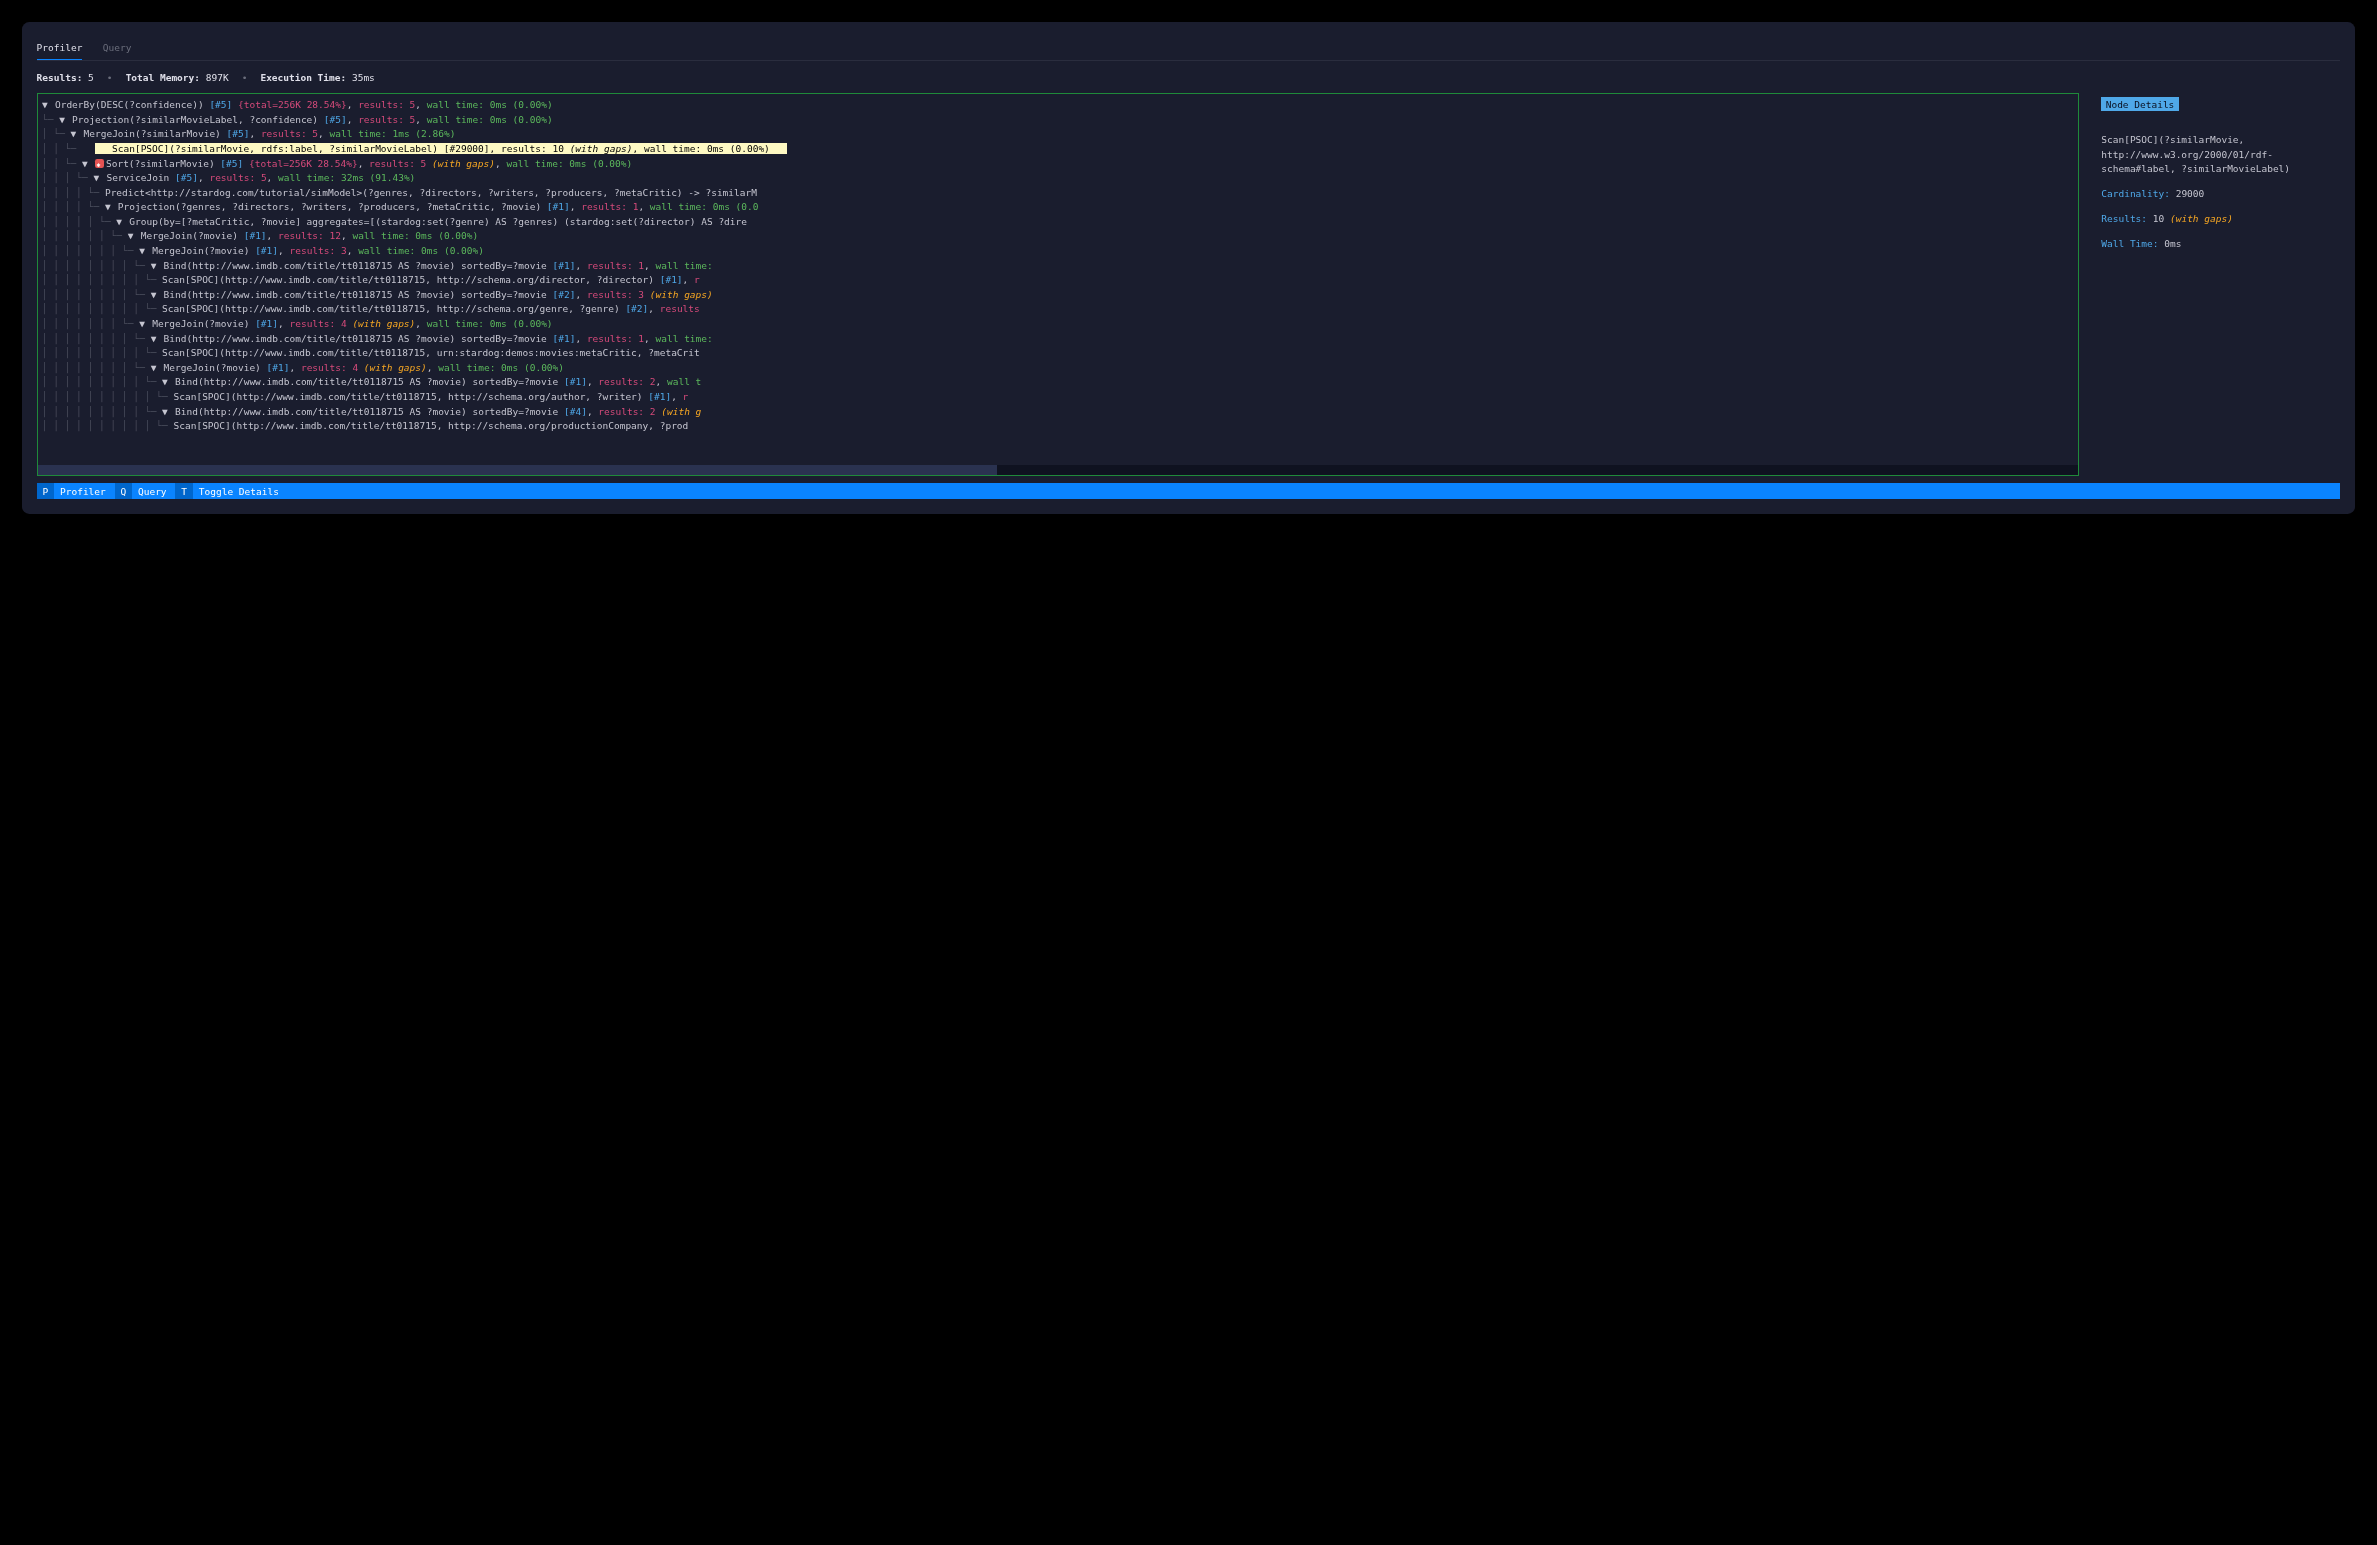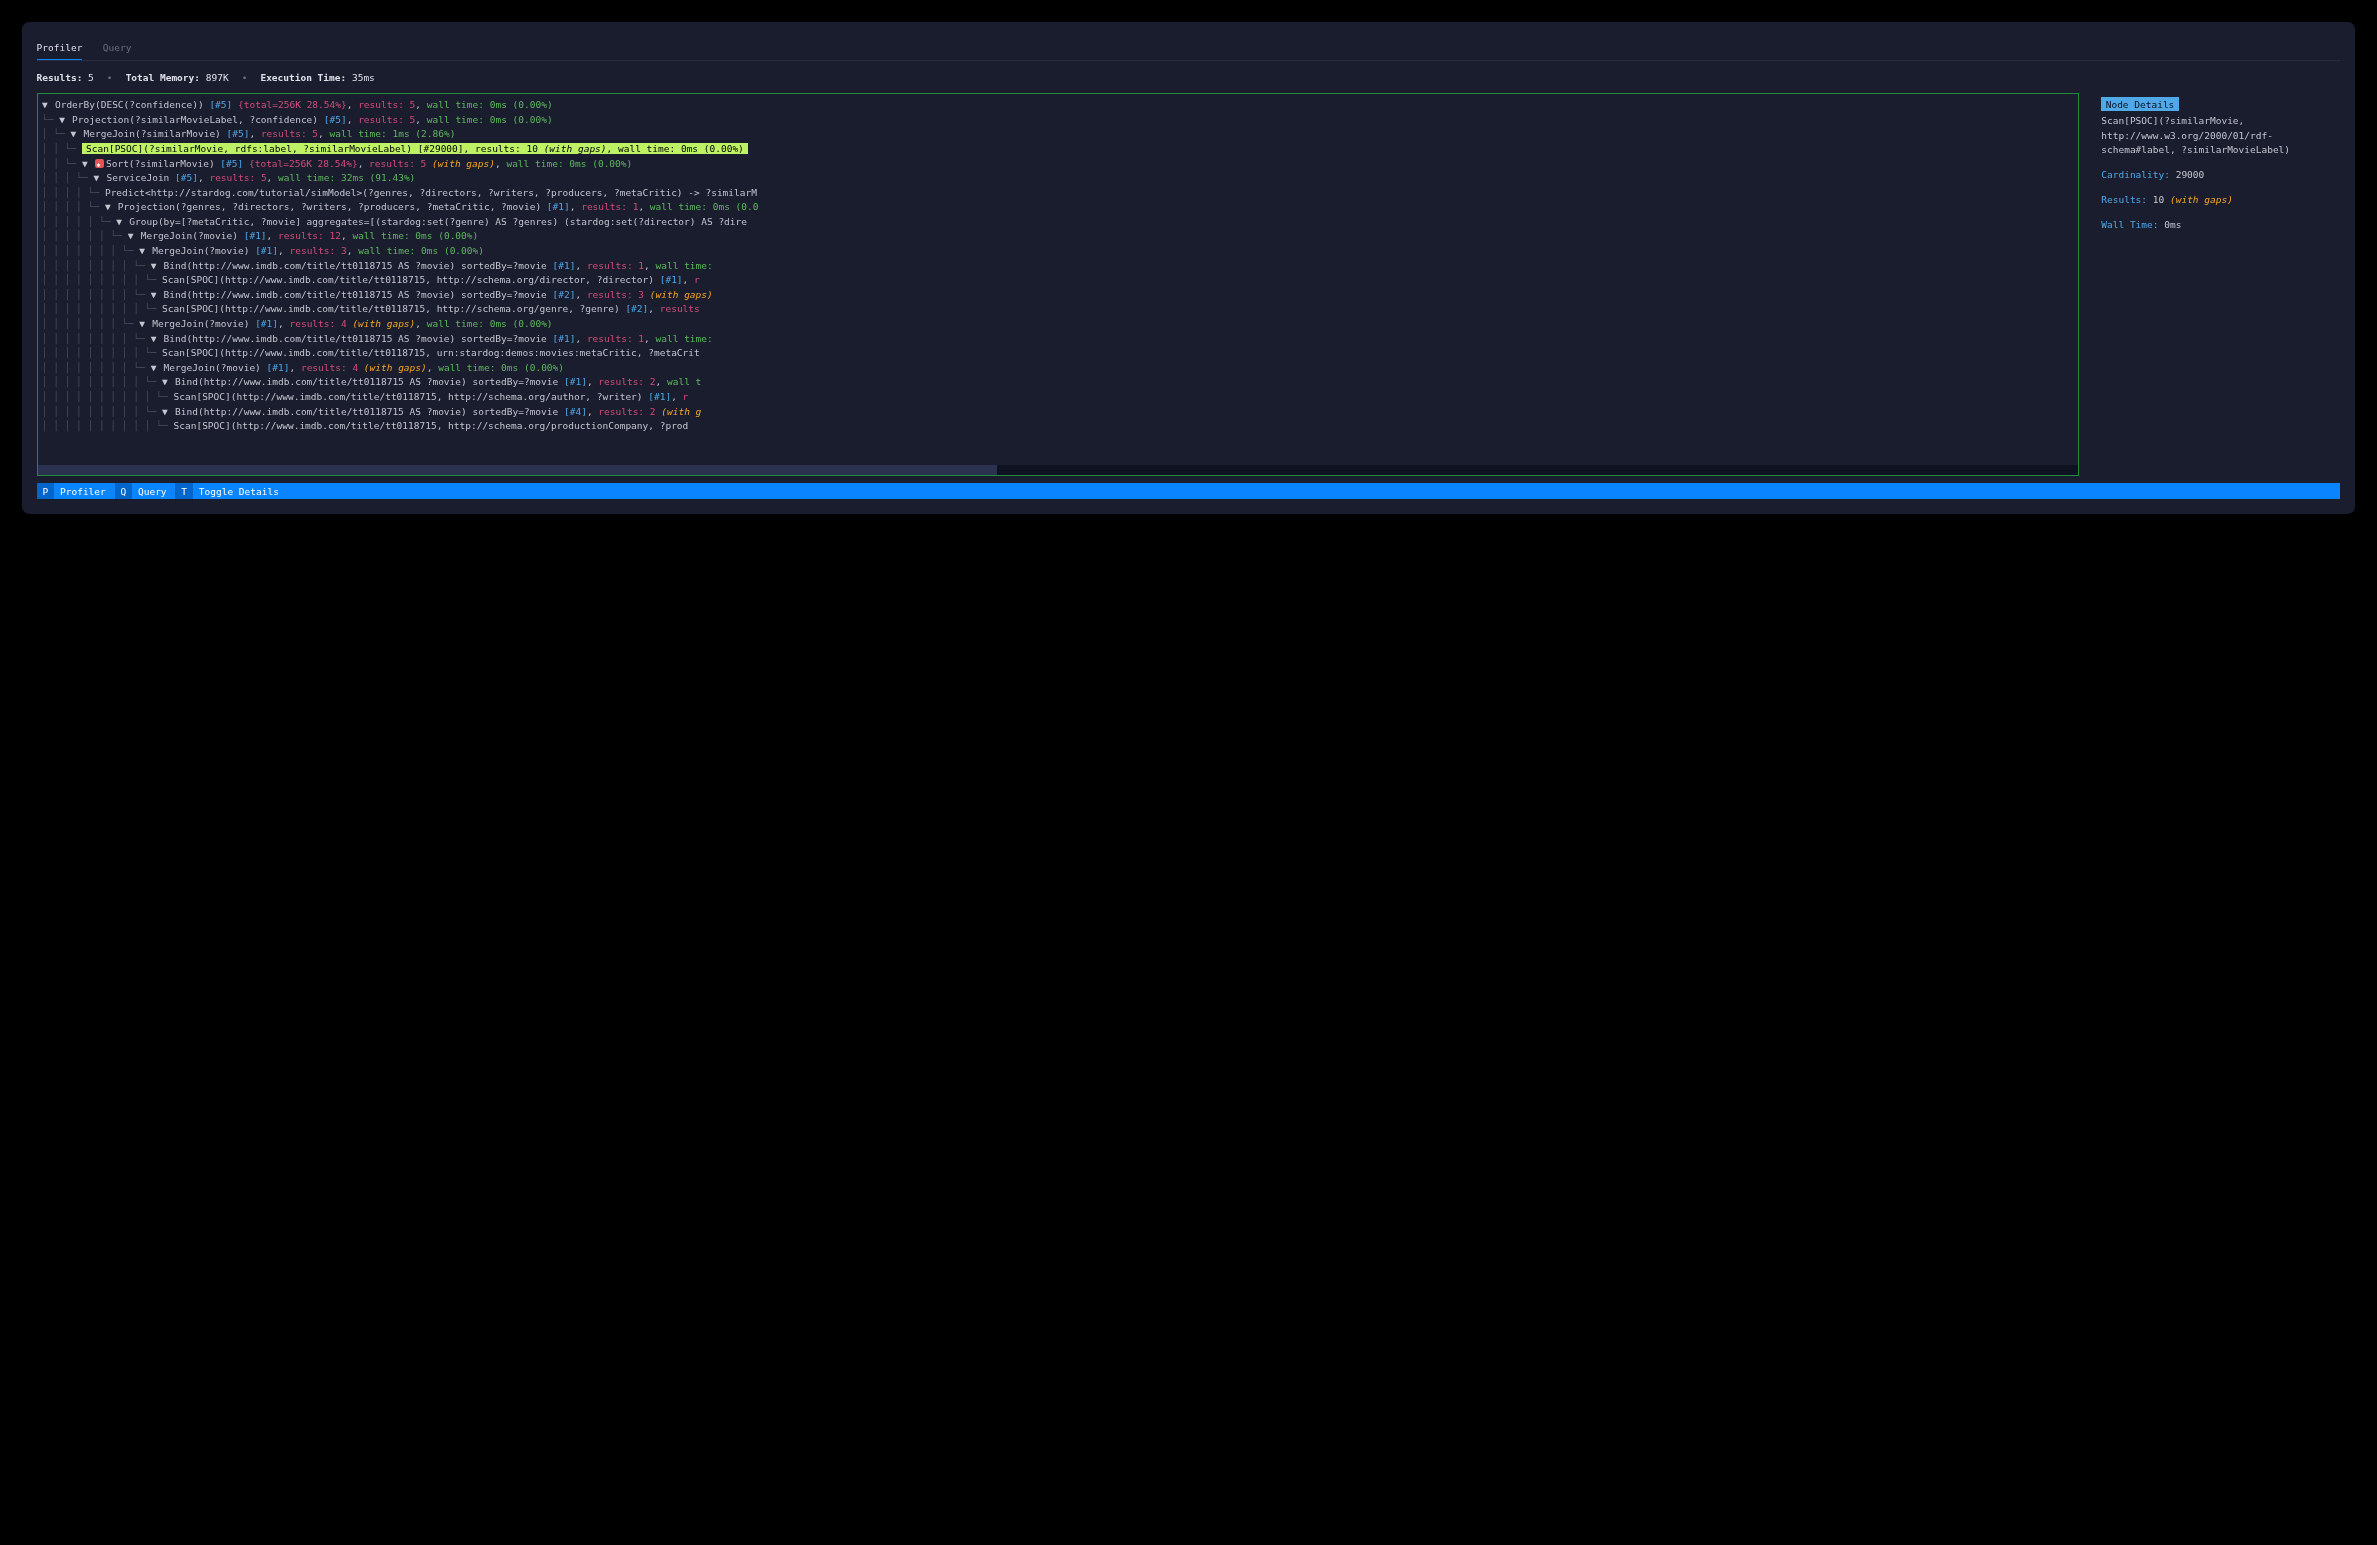--- a/index.html
+++ b/index.html
@@ -66,23 +66,24 @@
     white-space: nowrap;
   }
   .tree-row {
     line-height: 14.6px;
     height: 14.6px;
     padding: 0 4.4px;
     white-space: nowrap;
     overflow: hidden;
   }
   .tree-row.selected .node-text {
-    background: #bef264;
+    background: #fef9c3;
     color: #000;
-    padding: 0 4px;
+    padding: 0 17px;
+    margin-left: 13px;
   }
   .tree-row.selected .node-text .blue,
   .tree-row.selected .node-text .green,
   .tree-row.selected .node-text .magenta,
   .tree-row.selected .node-text .orange,
   .tree-row.selected .node-text .fg {
     color: #000;
   }
   .guides { color: #4a4d5c; }
   .caret { color: #c5c5d0; margin-right: 1.5px; }
@@ -127,21 +128,21 @@
     width: 242px;
     padding: 4.4px 2.9px;
     color: #c5c5d0;
     overflow: hidden;
   }
   .details-title {
     background: #4fa8e8;
     color: #0a1020;
     display: inline-block;
     padding: 1.5px 4.4px;
-    margin-bottom: 3px;
+    margin-bottom: 22px;
     font-weight: 500;
   }
   .details-panel .dl { line-height: 14.6px; margin-bottom: 10.2px; word-wrap: break-word; white-space: normal; }
   .details-panel .dk { color: #4fa8e8; }
   .bottom-bar {
     background: #0a84ff;
     color: #fff;
     display: flex;
     align-items: stretch;
     height: 16px;

